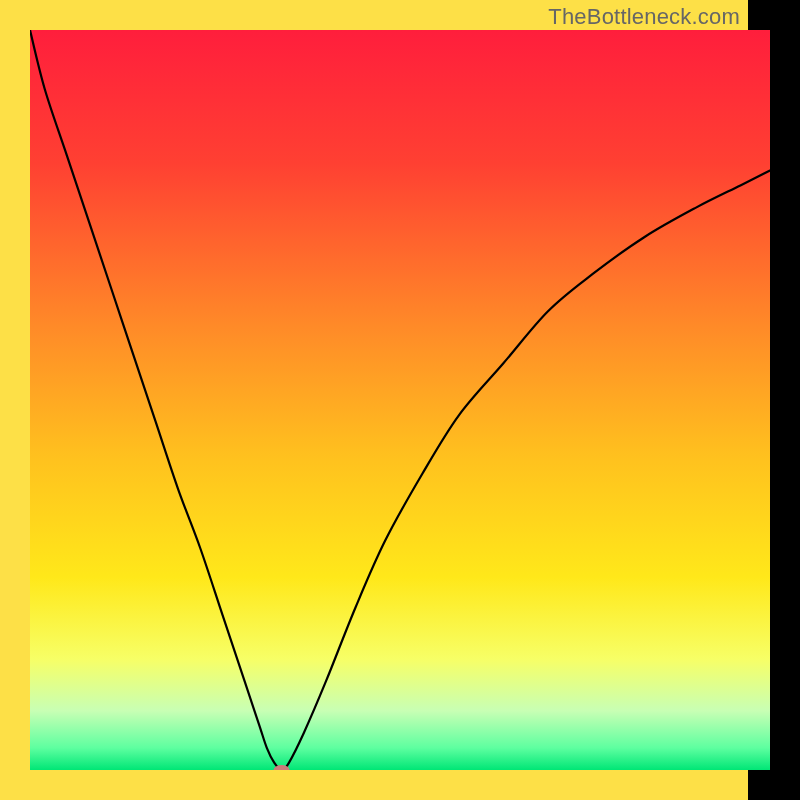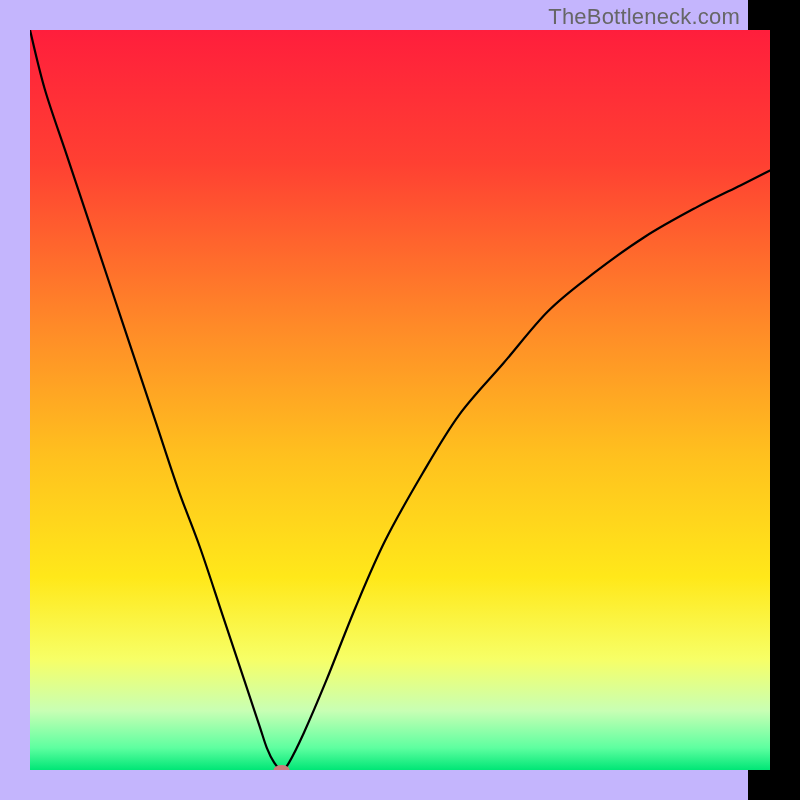--- a/index.html
+++ b/index.html
@@ -8,21 +8,21 @@
     width: 800px;
     height: 800px;
     background: #000;
     font-family: Arial, Helvetica, sans-serif;
     overflow: hidden;
   }
   .frame {
     position: relative;
     width: 748px;
     height: 800px;
-    background: #c4b5fd;
+    background: #fde047;
   }
   .plot {
     position: absolute;
     left: 30px;
     top: 30px;
     width: 740px;
     height: 740px;
     overflow: hidden;
   }
   .watermark {

